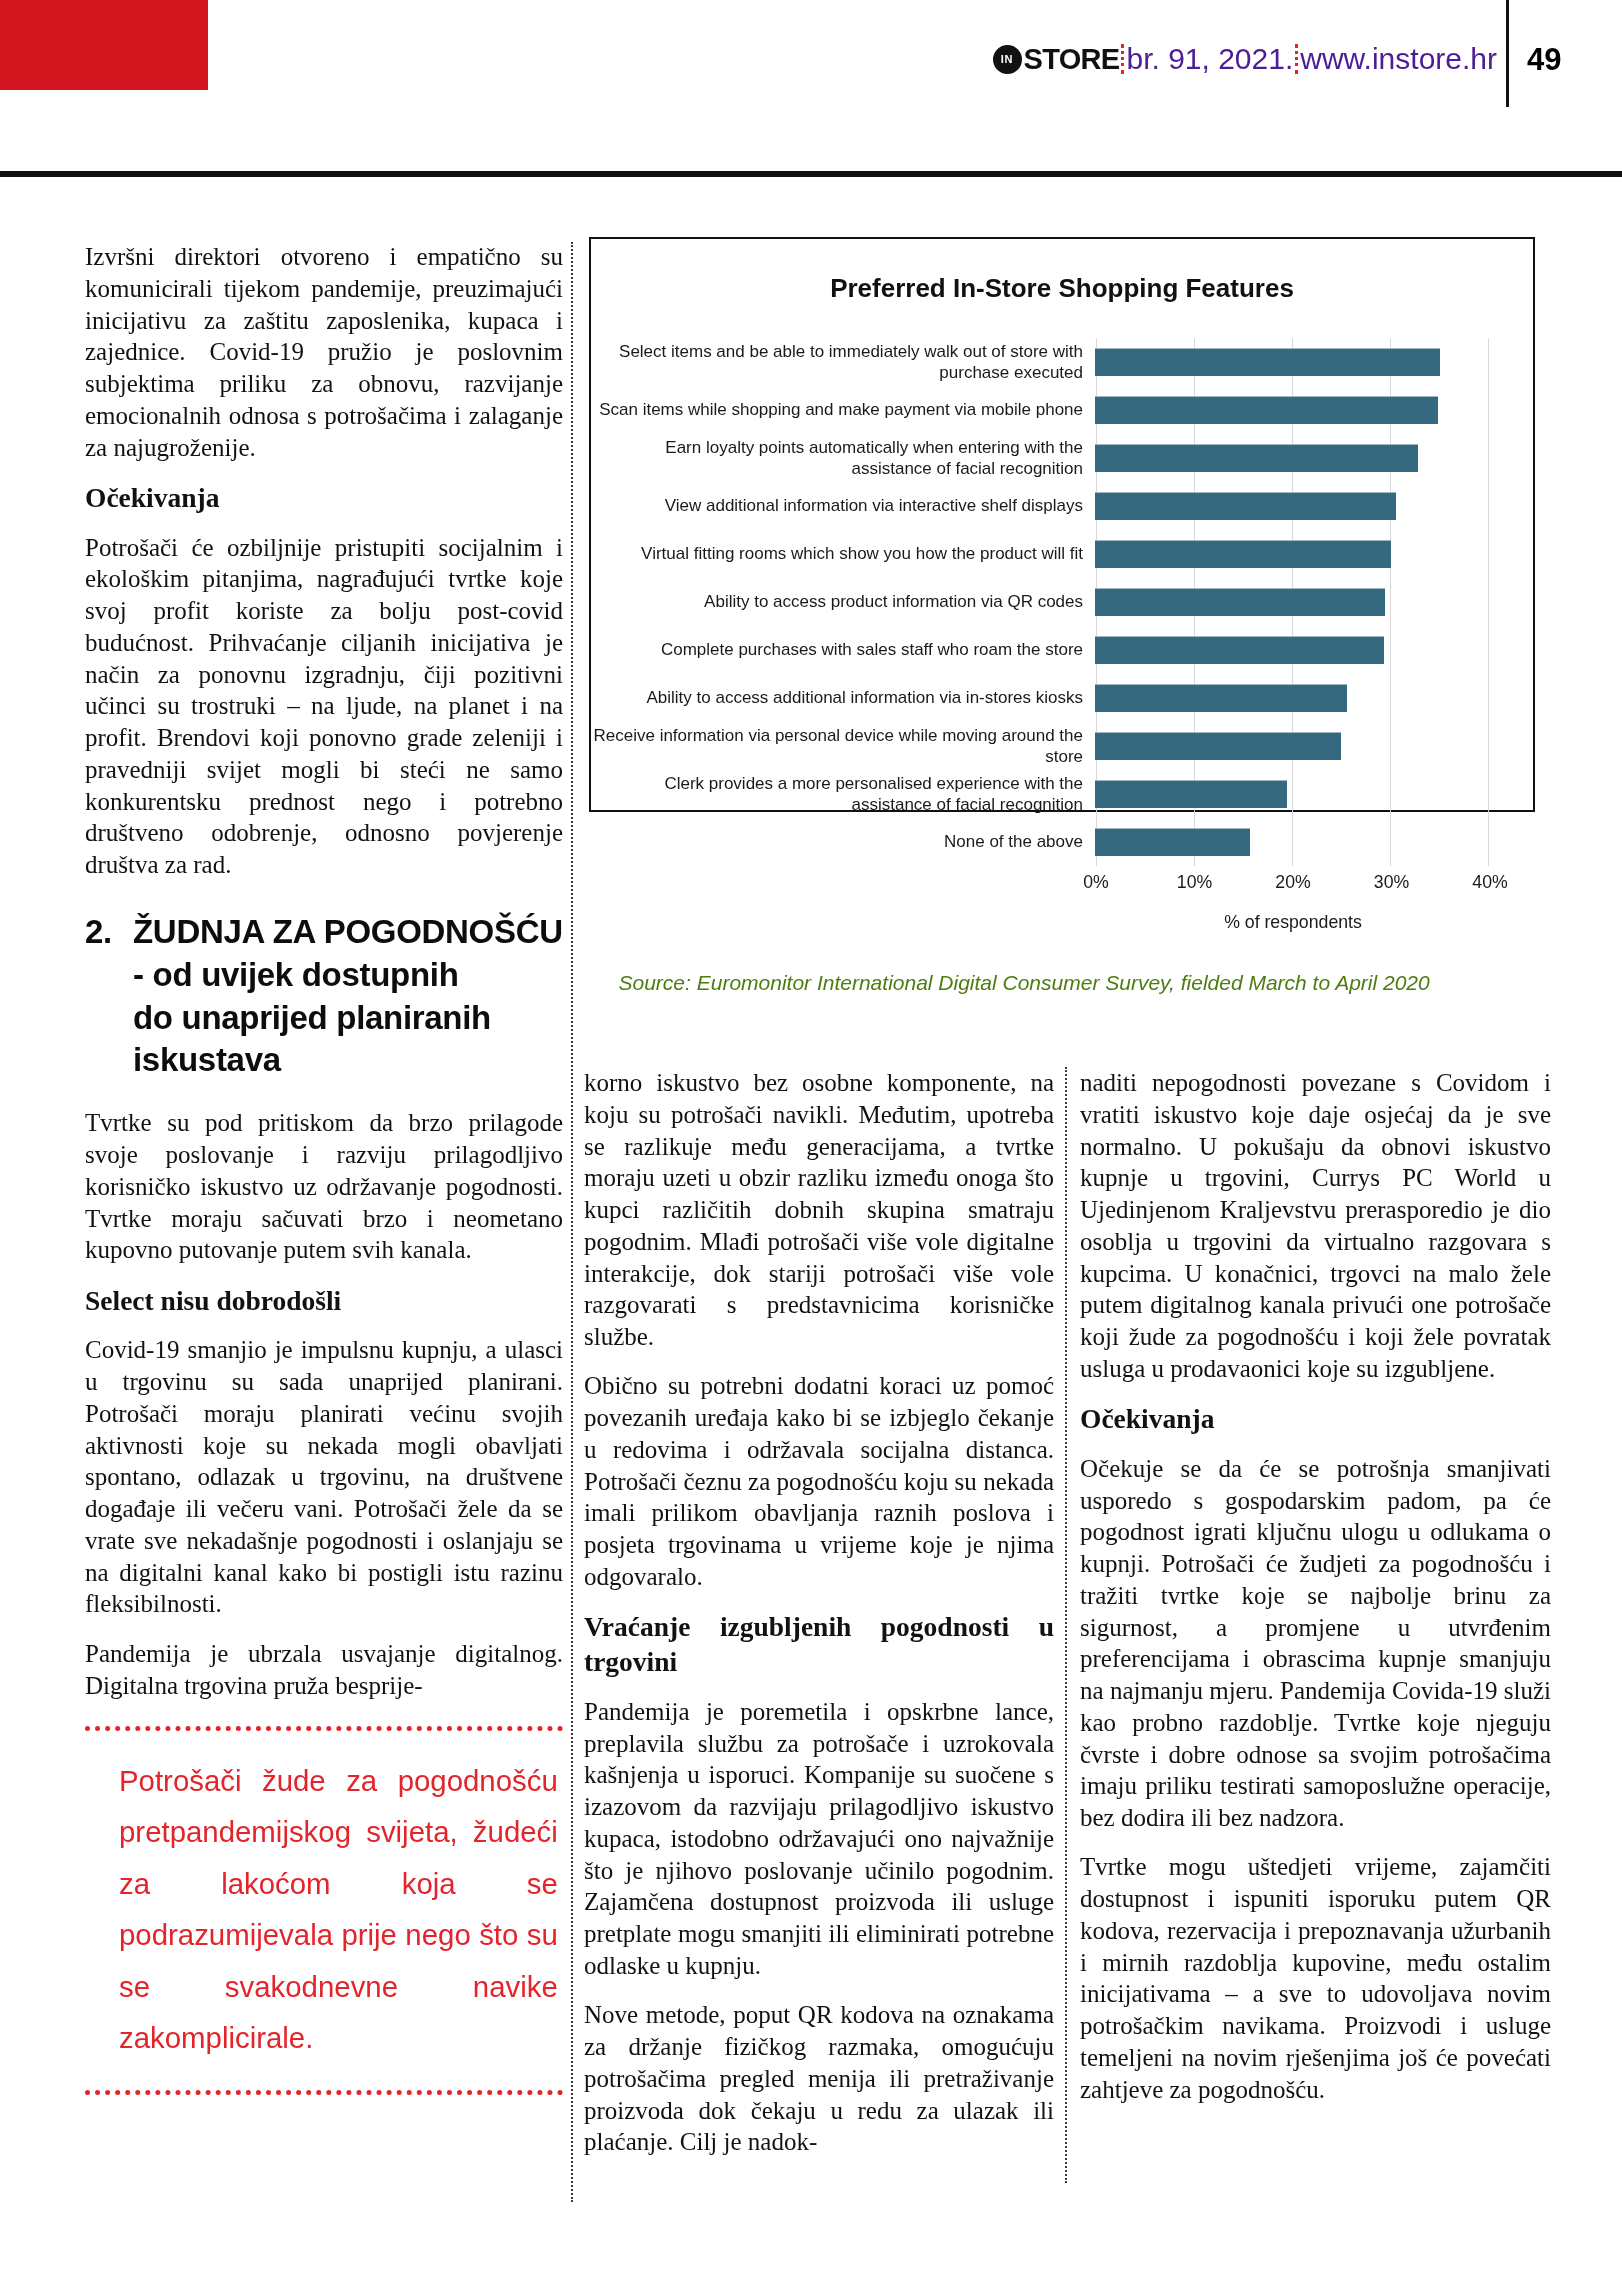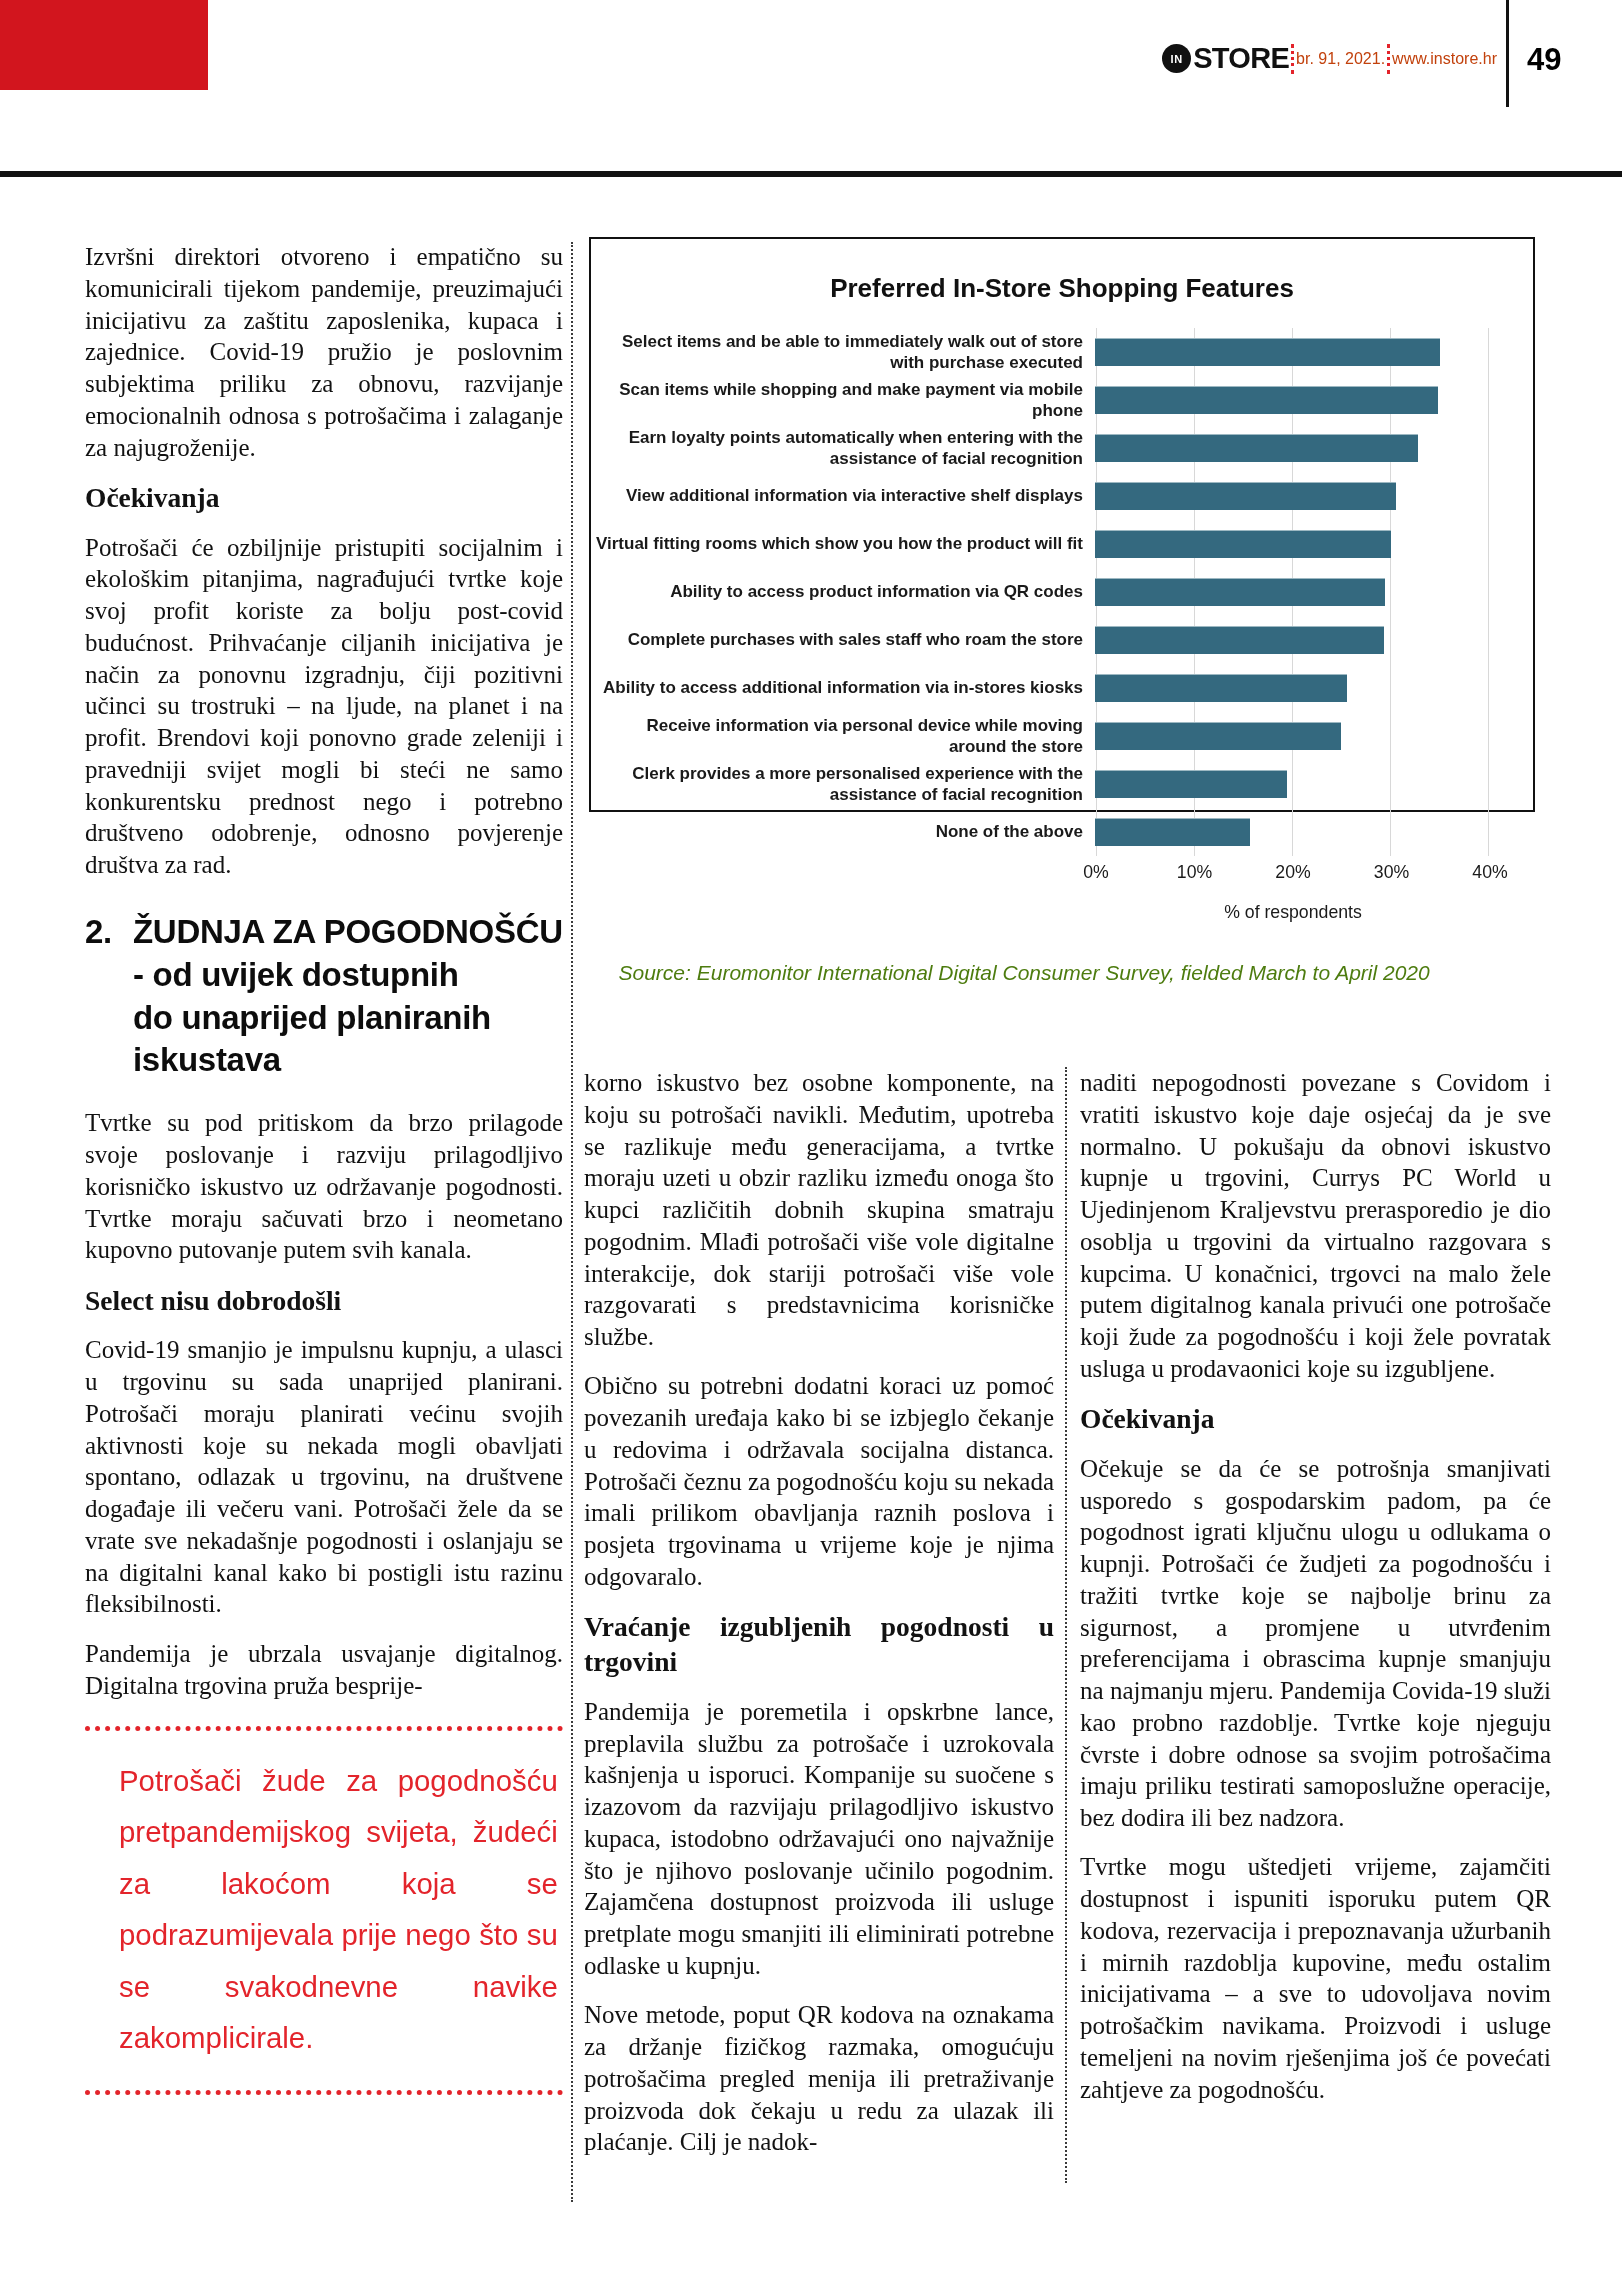--- a/index.html
+++ b/index.html
@@ -8,29 +8,29 @@
     overflow:hidden;font-family:"Liberation Sans",sans-serif;color:#121212;
   }
   
   #corner-block{position:absolute;left:0;top:0;width:208px;height:90px;background:#d2151e;}
   #top-rule{position:absolute;left:0;top:171px;width:1623px;height:5.9px;background:#111;}
   #header-row{position:absolute;top:42px;right:126px;display:flex;align-items:center;gap:2px;}
   .logo-icon{width:29px;height:29px;border-radius:50%;background:#111;color:#fff;
     display:flex;align-items:center;justify-content:center;font-weight:bold;font-size:11px;letter-spacing:0.7px;}
   .logo-text{font-size:29px;font-weight:bold;letter-spacing:-0.7px;color:#111;}
   .hdr-sep{width:0;height:30px;border-left:3.3px dotted #e3242b;}
-  .hdr-item{font-size:16px;color:#c2410c;}
+  .hdr-item{font-size:30px;color:#4c1d95;}
   #page-vline{position:absolute;left:1506px;top:0;width:2.6px;height:107px;background:#111;}
   #page-num{position:absolute;left:1527px;top:42px;font-size:31px;font-weight:bold;color:#000000;}
 
   
   #chart-box{position:absolute;left:589px;top:237px;width:946px;height:575px;
     border:2px solid #111;background:#fff;box-sizing:border-box;}
   #chart-title{margin-top:34px;text-align:center;font-size:26px;font-weight:bold;color:#111;}
-  #chart-rows{position:relative;margin-top:24px;font-weight:bold;}
+  #chart-rows{position:relative;margin-top:34px;}
   #plot-bg{position:absolute;left:505px;top:0;bottom:0;width:394px;
     background-image:repeating-linear-gradient(to right,#d8d8d8 0 1.3px,transparent 1.3px 98px);}
   .c-row{display:flex;align-items:center;height:48px;position:relative;}
   .c-label{flex:0 0 492px;padding-right:11.8px;text-align:right;font-size:17px;line-height:1.25;color:#1a1a1a;}
   .c-plot{width:394px;position:relative;height:100%;display:flex;align-items:center;}
   .c-bar{height:27.5px;background:#34697f;border-top:1.3px solid #9db8c2;}
   #x-ticks{position:relative;margin-left:505px;width:394px;height:29px;margin-top:2.6px;}
   #x-ticks span{position:absolute;transform:translateX(-50%);font-size:17.7px;color:#1a1a1a;top:3.9px;}
   #x-axis-label{margin-left:505px;width:394px;text-align:center;font-size:17.7px;color:#1a1a1a;margin-top:14.4px;}
   #chart-source{margin:38px 0 0 27.5px;font-size:21px;font-style:italic;color:#4d7c0f;}

